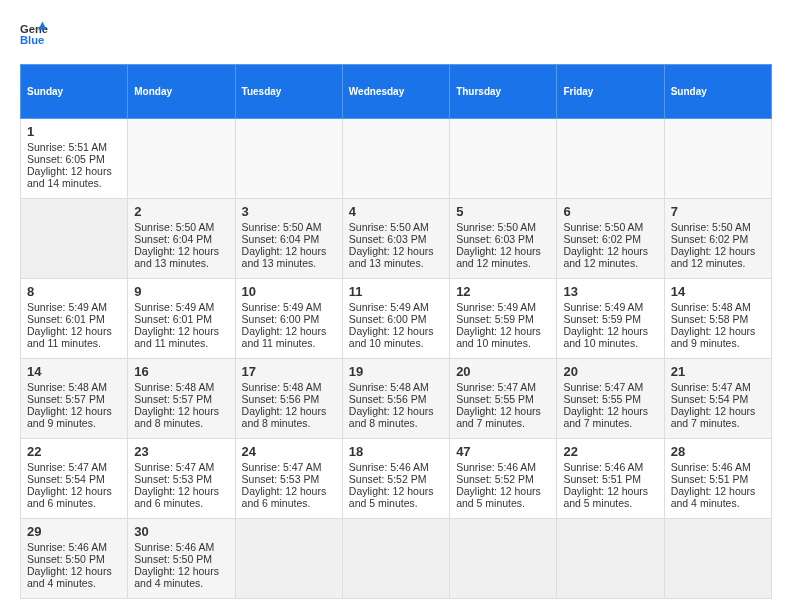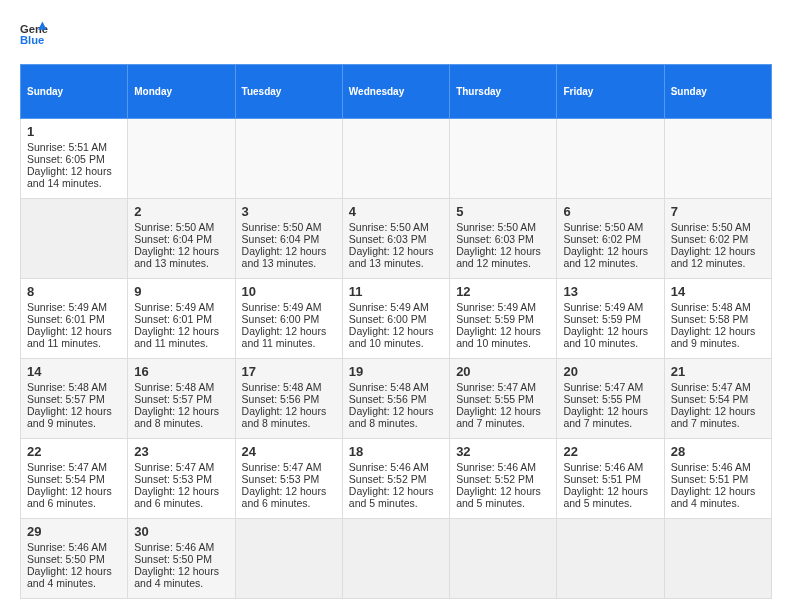--- a/index.html
+++ b/index.html
@@ -266,21 +266,21 @@
         <span>Sunset: 5:53 PM</span><br>
         <span>Daylight: 12 hours and 6 minutes.</span>
       </td>
         <td>
         <span class="day-num">18</span>
         <span>Sunrise: 5:46 AM</span><br>
         <span>Sunset: 5:52 PM</span><br>
         <span>Daylight: 12 hours and 5 minutes.</span>
       </td>
         <td>
-        <span class="day-num">32</span>
+        <span class="day-num">47</span>
         <span>Sunrise: 5:46 AM</span><br>
         <span>Sunset: 5:52 PM</span><br>
         <span>Daylight: 12 hours and 5 minutes.</span>
       </td>
         <td>
         <span class="day-num">22</span>
         <span>Sunrise: 5:46 AM</span><br>
         <span>Sunset: 5:51 PM</span><br>
         <span>Daylight: 12 hours and 5 minutes.</span>
       </td>

